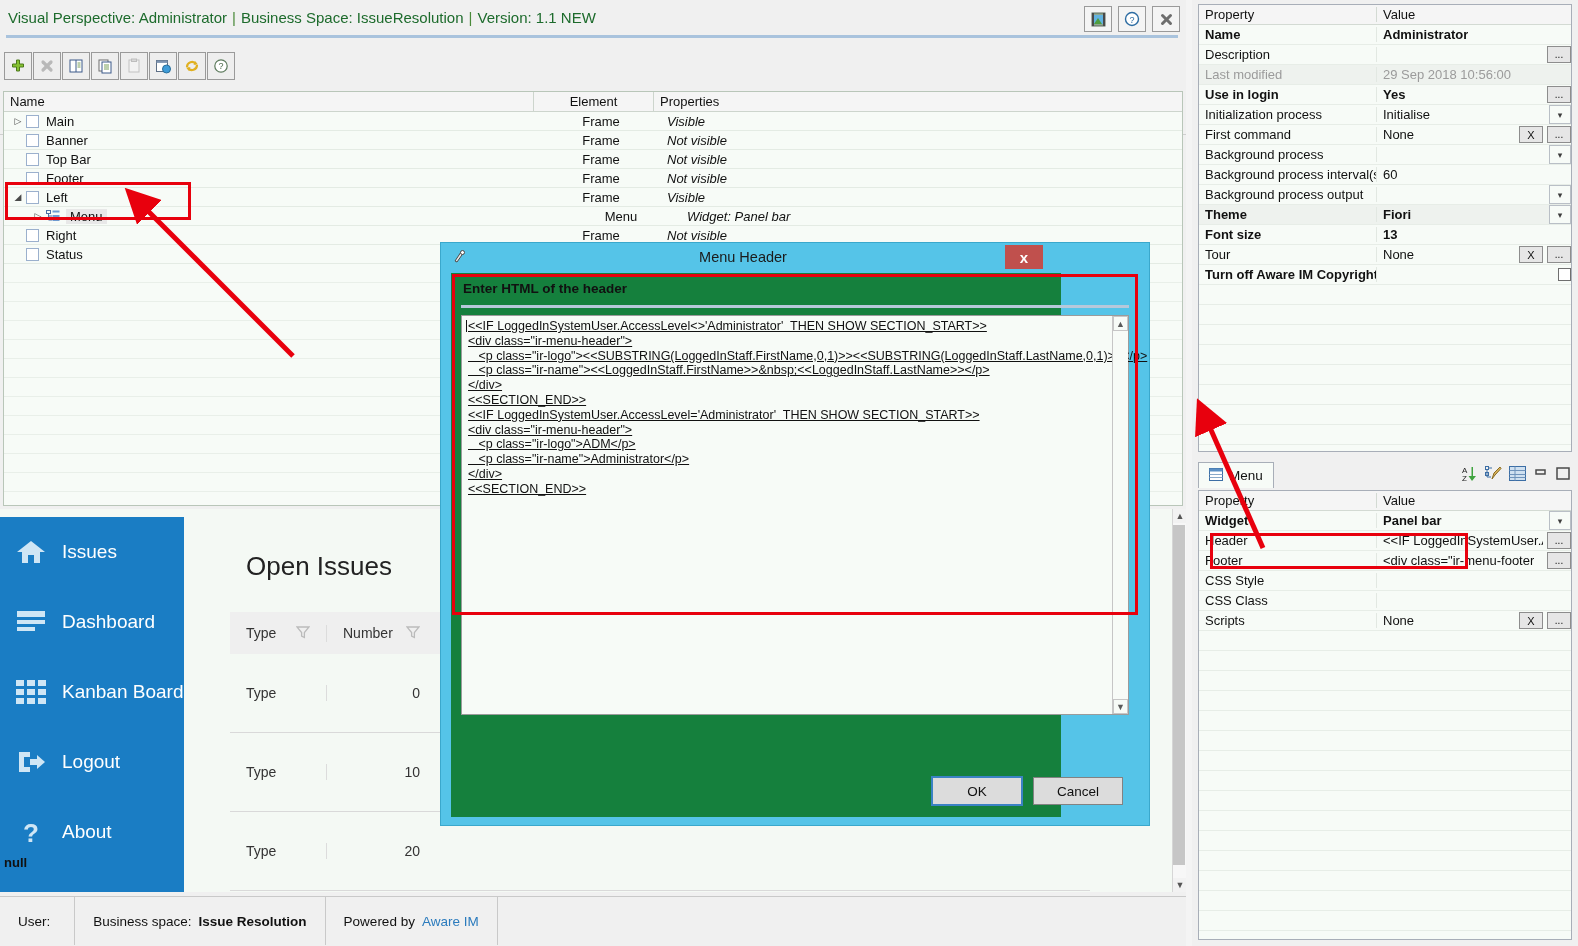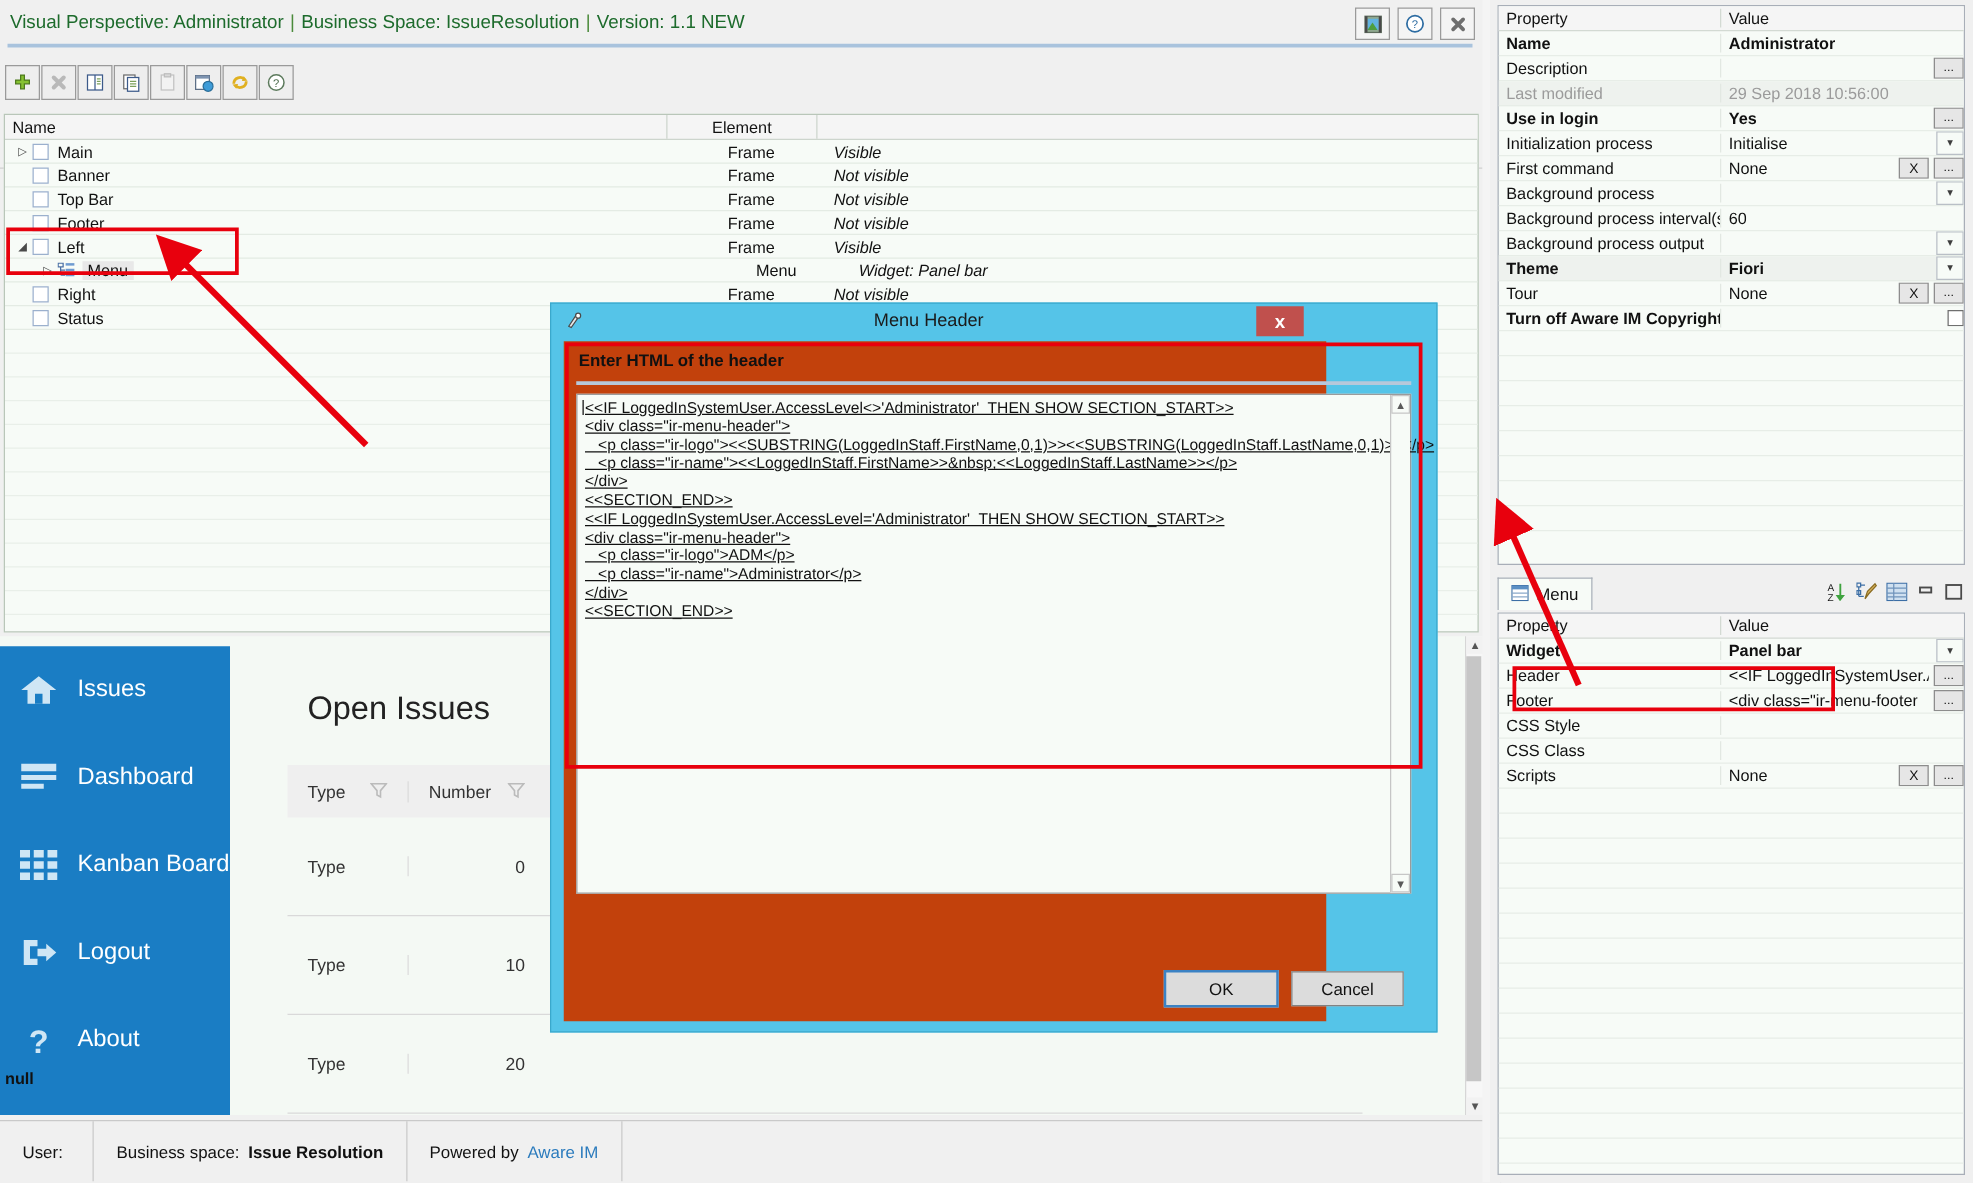--- a/index.html
+++ b/index.html
@@ -112,21 +112,21 @@
   
   #rpscroll{left:1186px;top:0;width:14px;height:946px;background:#f4f4f4;border-right:1px solid #d8d8d8;}
 
   
   #dialog{left:440px;top:242px;width:710px;height:584px;background:#55c4e8;border:1px solid #3aa8cc;box-sizing:border-box;}
   #dlgtitle{left:0;top:0;width:604px;height:28px;display:flex;align-items:center;justify-content:center;
             font-size:14.5px;color:#1b1b1b;}
   #dlgicon{position:absolute;left:10px;top:6px;width:16px;height:16px;}
   #dlgclose{position:absolute;right:2px;top:2px;width:38px;height:24px;background:#c0504d;color:#fff;
             display:flex;align-items:center;justify-content:center;font-weight:bold;font-size:15px;}
-  #dlgbody{left:10px;top:30px;width:610px;height:544px;background:#c2410c;}
+  #dlgbody{left:10px;top:30px;width:610px;height:544px;background:#15803d;}
   #dlglabel{left:12px;top:8px;font-weight:bold;font-size:13.5px;}
   #dlgrule{left:10px;top:32px;width:668px;height:3px;background:#b7c8da;}
   #codebox{left:10px;top:42px;width:668px;height:400px;background:#f7fbf7;border:1px solid #9b9b9b;box-sizing:border-box;}
   #codetext{position:absolute;left:6px;top:3px;width:630px;font-family:"Liberation Sans","DejaVu Sans",sans-serif;
             font-size:12.5px;line-height:14.8px;white-space:pre;color:#111;text-decoration:underline;}
   #caret{position:absolute;left:4px;top:4px;width:1px;height:12px;background:#111;}
   #codesb{position:absolute;right:0;top:0;width:15px;height:100%;background:#f7fbf7;border-left:1px solid #c6c6c6;}
   .csarrow{width:15px;height:15px;display:flex;align-items:center;justify-content:center;font-size:9px;color:#5a5a5a;
            border:1px solid #c6c6c6;box-sizing:border-box;background:#f7fbf7;}
   #dlgbtns{position:absolute;left:0;top:498px;width:690px;height:40px;display:flex;justify-content:flex-end;
@@ -244,20 +244,21 @@
           </svg>
       </div>
     </div>
     <div class="abs" id="toolbarrule"></div>
   </div>
 
   <div class="abs" id="tree">
     <div class="thead">
       <div class="th-name">Name</div>
       <div class="th-el">Element</div>
+      <div class="th-props">Properties</div>
     </div>
     <div id="tree-rows">
         <div class="trow">
           <div class="c-name" style="padding-left: 6px;">
             <span class="twisty">▷</span>
             <span class="chk"></span>
             <span>Main</span>
           </div>
           <div class="c-el">Frame</div>
           <div class="c-props">Visible</div>
@@ -578,20 +579,27 @@
         <div class="prow shaded">
           <div class="pk bold">Theme</div>
           <div class="pv">
             <span class="pvtext bold">Fiori</span>
             <div class="btnwrap">
               <div class="dropbtn">▾</div>
             </div>
           </div>
         </div>
         <div class="prow">
+          <div class="pk bold">Font size</div>
+          <div class="pv">
+            <span class="pvtext bold">13</span>
+            <div class="btnwrap"></div>
+          </div>
+        </div>
+        <div class="prow">
           <div class="pk">Tour</div>
           <div class="pv">
             <span class="pvtext">None</span>
             <div class="btnwrap">
               <div class="xbtn">X</div>
               <div class="ellbtn">...</div>
             </div>
           </div>
         </div>
         <div class="prow">

